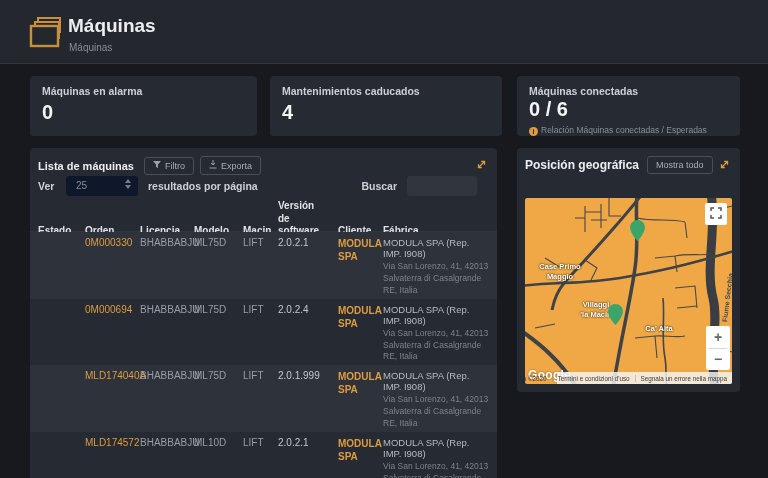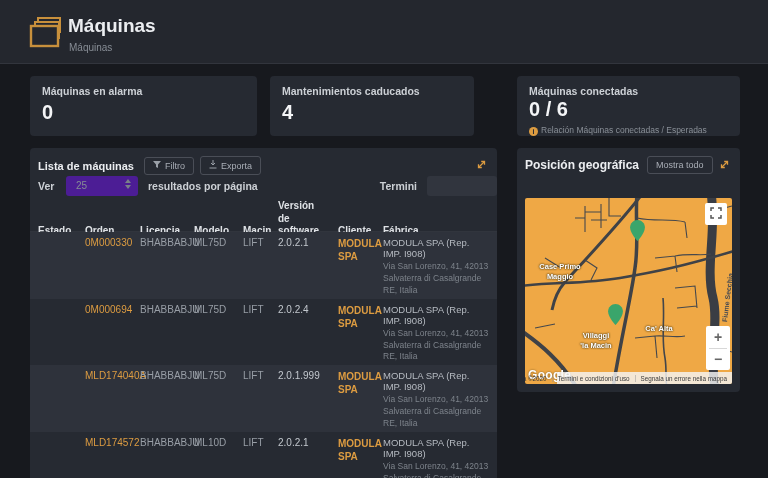--- a/index.html
+++ b/index.html
@@ -18,22 +18,22 @@
   .card .note{position:absolute;left:12px;top:49px;font-size:8.5px;color:#8a9098;white-space:nowrap;}
   .i-info{display:inline-block;width:9px;height:9px;border-radius:50%;background:#dd9c41;color:#262a32;font-size:7px;font-weight:bold;text-align:center;line-height:9px;vertical-align:-1px;margin-right:3px;}
 
   
   .panel{position:absolute;background:#262a32;border-radius:4px;}
   .panel-title{font-size:11px;font-weight:bold;color:#eceef1;}
   .pbtn{display:inline-flex;align-items:center;gap:4px;background:transparent;border:1px solid #4a4e57;border-radius:3px;color:#a9aeb6;font-size:9px;padding:3px 8px;font-family:"Liberation Sans",sans-serif;cursor:pointer;}
   .expand{position:absolute;right:10px;top:8px;cursor:pointer;}
 
   
-  .controls{position:absolute;left:8px;right:0;top:28px;height:22px;font-size:10.5px;color:#ccd0d5;}
-  .sel{position:absolute;left:28px;top:0px;width:72px;height:20px;background:#4c1d95;border-radius:3px;color:#868c94;font-size:10px;line-height:20px;padding-left:10px;box-sizing:border-box;cursor:pointer;}
+  .controls{position:absolute;left:8px;right:20px;top:28px;height:22px;font-size:10.5px;color:#ccd0d5;}
+  .sel{position:absolute;left:28px;top:0px;width:72px;height:20px;background:#0f172a;border-radius:3px;color:#868c94;font-size:10px;line-height:20px;padding-left:10px;box-sizing:border-box;cursor:pointer;}
   .stepper{position:absolute;right:7px;top:3px;display:flex;flex-direction:column;gap:2px;}
   .tri-up{width:0;height:0;border-left:3px solid transparent;border-right:3px solid transparent;border-bottom:4px solid #7a8089;}
   .tri-dn{width:0;height:0;border-left:3px solid transparent;border-right:3px solid transparent;border-top:4px solid #7a8089;}
   .sel-suffix{position:absolute;left:110px;top:4px;font-weight:bold;}
   .ver-lbl{position:absolute;left:0;top:4px;font-weight:bold;}
   .search-lbl{position:absolute;right:80px;top:4px;font-weight:bold;}
   .search-input{position:absolute;right:0;top:0;width:70px;height:20px;background:#31353e;border:none;border-radius:3px;color:#dfe2e6;font-size:10px;padding:0 6px;box-sizing:border-box;}
 
   
   .tgrid{display:grid;grid-template-columns:47px 55px 54px 49px 35px 60px 45px 1fr;padding:0 8px;box-sizing:border-box;}
@@ -82,21 +82,21 @@
       </svg>
     </span>
     <div class="ttl">Máquinas</div>
     <div class="crumb">Máquinas</div>
   </div>
 
   <div class="card" style="left:30px;width:227px;">
     <div class="lbl">Máquinas en alarma</div>
     <div class="val">0</div>
   </div>
-  <div class="card" style="left:270px;width:204px;">
+  <div class="card" style="left:270px;width:232px;">
     <div class="lbl">Mantenimientos caducados</div>
     <div class="val">4</div>
   </div>
   <div class="card" style="left:517px;width:223px;">
     <div class="lbl">Máquinas conectadas</div>
     <div class="val" style="top:22px;">0 / 6</div>
     <div class="note"><span class="i-info">i</span><span>Relación Máquinas conectadas / Esperadas</span></div>
   </div>
 
   <div class="panel" style="left:30px;top:148px;width:467px;height:342px;">
@@ -127,21 +127,21 @@
     <div class="controls">
       <span class="ver-lbl">Ver</span>
       <div class="sel">
         <span>25</span>
         <span class="stepper">
             <span class="tri-up"></span>
             <span class="tri-dn"></span>
           </span>
       </div>
       <span class="sel-suffix">resultados por página</span>
-      <span class="search-lbl">Termini</span>
+      <span class="search-lbl">Buscar</span>
       <input class="search-input" value="" style="">
     </div>
 
     <div class="tgrid thead">
       <div class="th">
           <span>Estado</span>
           <span class="sort">
             <span class="u"></span>
             <span class="d"></span>
           </span>
@@ -298,21 +298,21 @@
           <path d="M110,140 L130,138 C140,137 150,140 160,138 M130,138 L132,160"></path>
           <path d="M10,130 L30,126 M20,60 L36,70"></path>
           <path d="M192,12 L207,8 M194,150 L207,154"></path>
         </g>
       </svg>
 
       <div class="mlabel" style="left:10px;top:64px;width:50px;">
         <div>Case Primo</div>
           <div>Maggio</div>
       </div>
-      <div class="mlabel" style="left:46px;top:102px;width:50px;margin-top:31px;">
+      <div class="mlabel" style="left:46px;top:102px;width:50px;">
         <div>Villaggi</div>
           <div>'la Macin</div>
       </div>
       <div class="mlabel" style="left:112px;top:126px;width:44px;">
         <div>Ca' Alta</div>
       </div>
       <div class="river-lbl" style="left:178px;top:96px;">Fiume Secchia</div>
 
       <span class="marker" style="left:105px;top:22px;">
         <svg width="15" height="21" viewBox="0 0 24 34">

